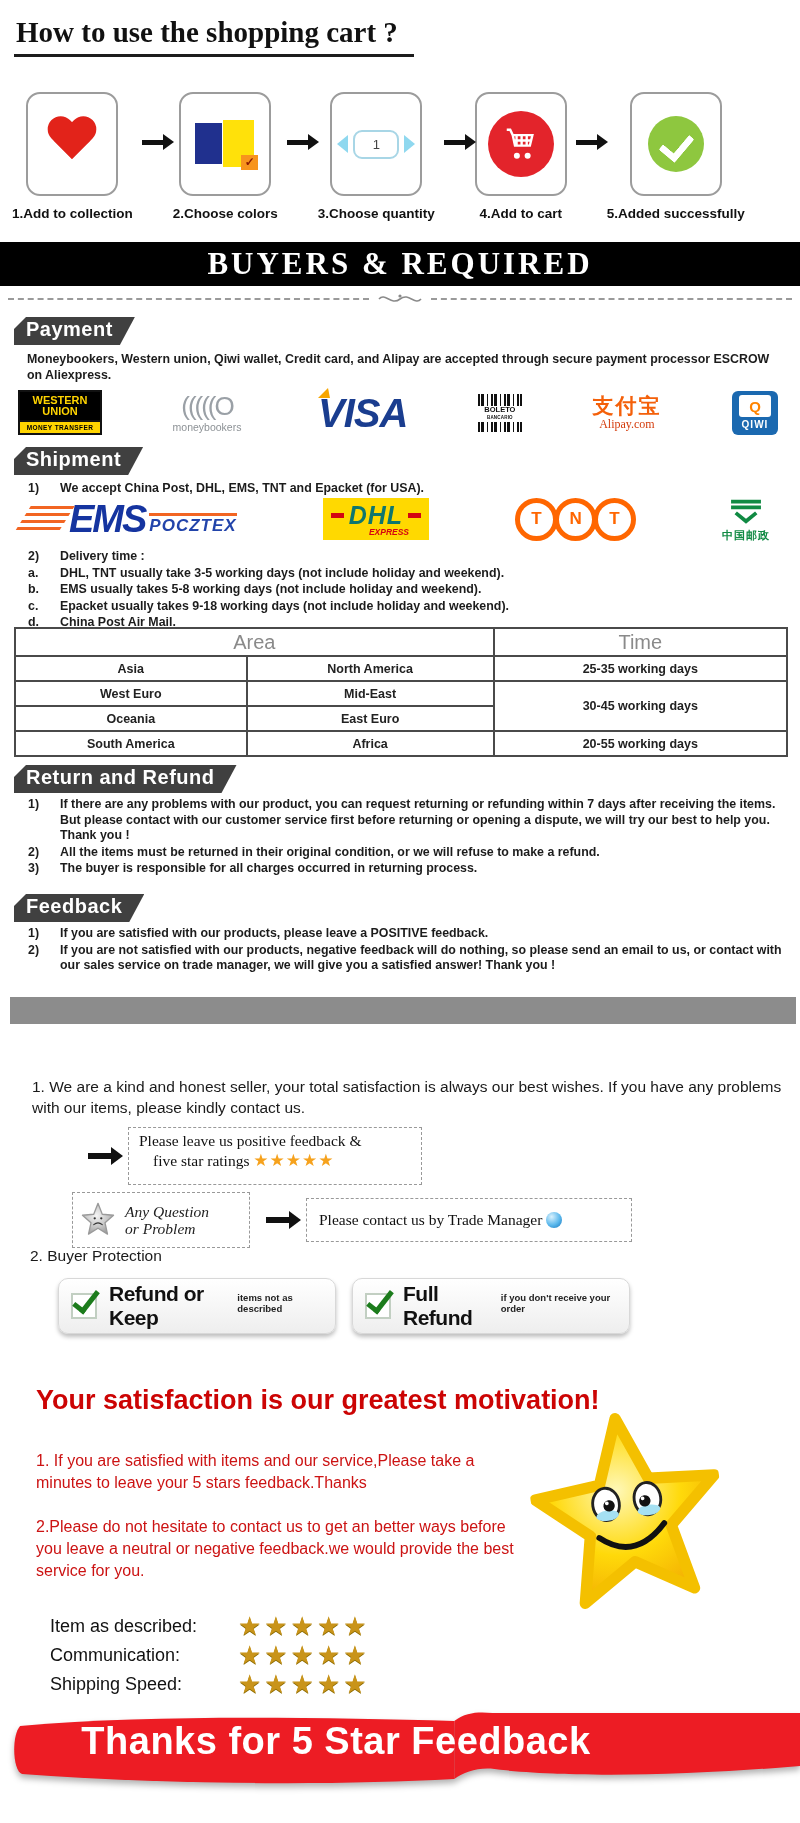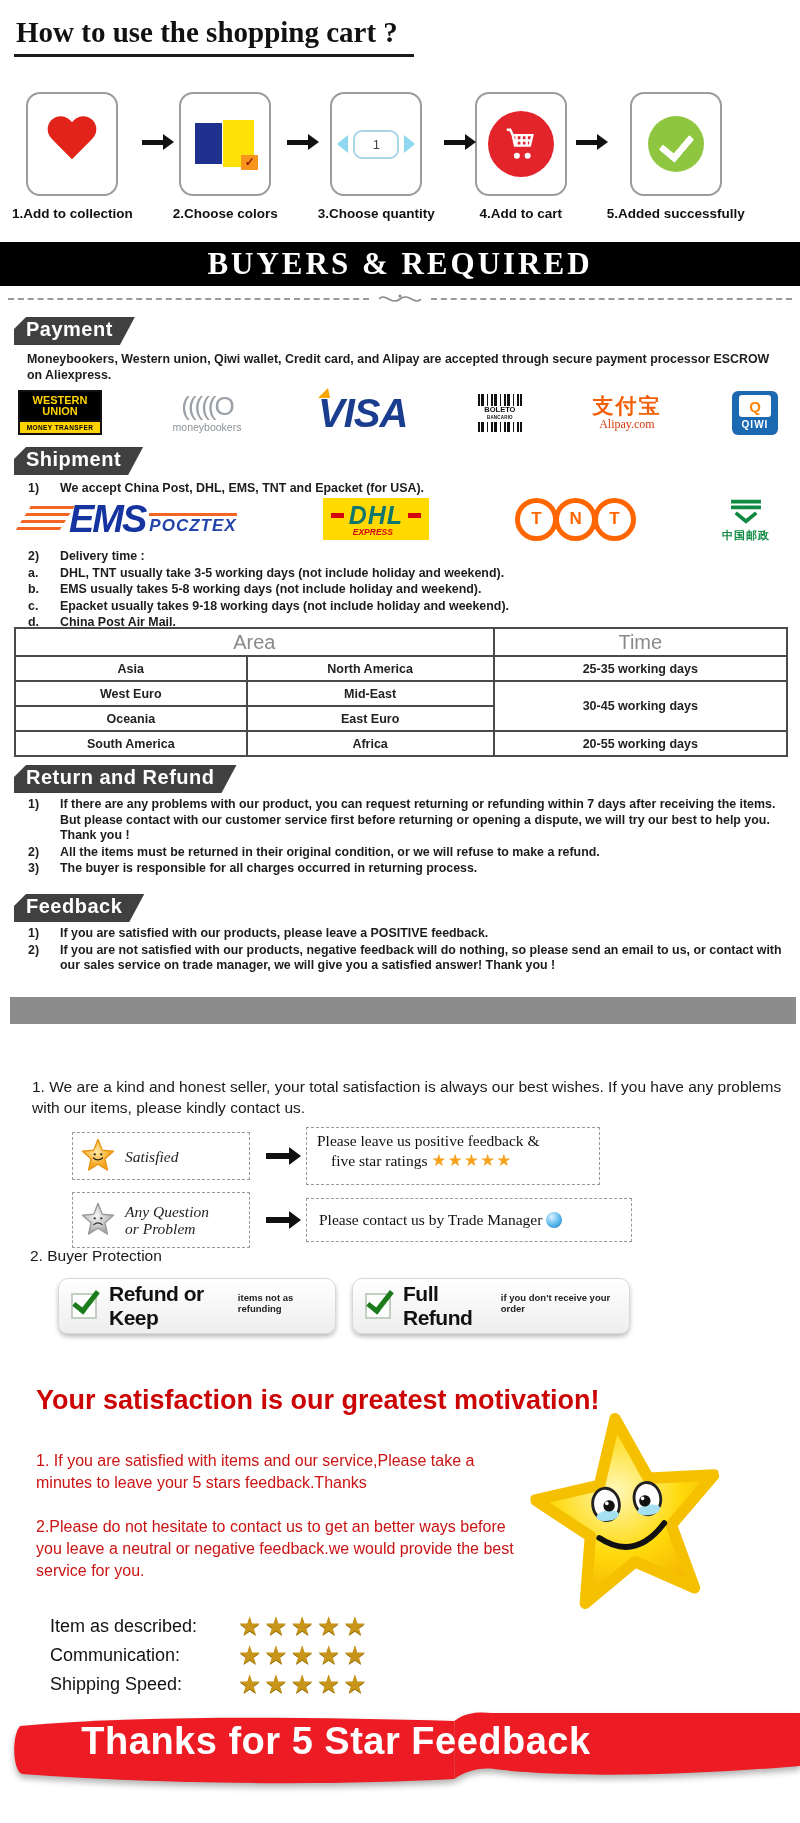--- a/index.html
+++ b/index.html
@@ -92,21 +92,21 @@
   .ems-stripes{width:44px;height:28px;margin-right:3px;transform:skewX(-32deg);
        background:repeating-linear-gradient(180deg,#f26522 0 3px,transparent 3px 7px);}
   .ems-text{font-size:38px;font-weight:bold;font-style:italic;color:#1534a0;letter-spacing:-2px;line-height:30px;}
   .ems-sub{font-size:17px;font-weight:bold;font-style:italic;color:#2244aa;letter-spacing:1px;
        border-top:3px solid #f26522;padding-top:1px;margin-left:4px;line-height:17px;}
   .dhl-logo{background:#ffd900;padding:7px 14px 3px;text-align:center;}
   .dhl-text{font-size:25px;font-weight:bold;font-style:italic;color:#0f766e;line-height:21px;
        position:relative;display:inline-block;padding:0 12px;letter-spacing:1px;}
   .dhl-text::before,.dhl-text::after{content:"";position:absolute;top:8px;width:13px;height:5px;background:#d40511;}
   .dhl-text::before{left:-6px;} .dhl-text::after{right:-6px;}
-  .dhl-sub{font-size:8.5px;font-style:italic;color:#d40511;font-weight:bold;text-align:center;padding-right:6px;margin-top:-1px;}
+  .dhl-sub{font-size:8.5px;font-style:italic;color:#d40511;font-weight:bold;text-align:right;padding-right:6px;margin-top:-1px;}
   .tnt-logo{display:flex;}
   .tnt-circle{width:33px;height:33px;border:5px solid #ff6600;border-radius:50%;background:#fff;
        color:#ff6600;font-weight:bold;font-size:17px;display:flex;align-items:center;justify-content:center;margin-left:-4px;}
   .tnt-circle:first-child{margin-left:0;}
   .cnpost-logo{text-align:center;color:#108a43;line-height:1;}
   .cnpost-cn{font-size:11px;font-weight:bold;color:#108a43;margin-top:2px;letter-spacing:1px;}
 
   
   .shiptable{left:14px;right:12px;top:627px;}
   .shiptable table{width:100%;border-collapse:collapse;}
@@ -364,36 +364,20 @@
       <span class="li-num">2)</span>
       <span class="li-text">If you are not satisfied with our products, negative feedback will do nothing, so please send an email to us, or contact with our sales service on trade manager, we will give you a satisfied answer! Thank you !</span>
     </div>
   </div>
 
   <div class="abs graybar"></div>
 
   <div class="abs svc-intro">1. We are a kind and honest seller, your total satisfaction is always our best wishes. If you have any problems with our items, please kindly contact us.</div>
 
   <div class="abs fbrow" style="left:72px;top:1127px;">
-    <div class="dashbox" style="width:160px;height:46px;padding:0 8px;gap:10px;">
-      <svg width="34" height="36" viewBox="0 0 200 220">
-        <defs>
-            <radialGradient id="gOrange" cx="45%" cy="40%" r="70%">
-          <stop offset="0" stop-color="#ffe9a8"></stop>
-              <stop offset=".55" stop-color="#f9b233"></stop>
-              <stop offset="1" stop-color="#ef8d08"></stop>
-        </radialGradient>
-          </defs>
-        <polygon points="100,8 126,75 195,81 143,127 158,196 100,160 42,196 57,127 5,81 74,75" fill="url(#gOrange)" stroke="#e89514" stroke-width="8" stroke-linejoin="round"></polygon>
-        <circle cx="80" cy="100" r="7" fill="#222"></circle>
-          <circle cx="120" cy="100" r="7" fill="#222"></circle>
-        <path d="M72 122 Q100 146 128 122" stroke="#222" stroke-width="7" fill="none" stroke-linecap="round"></path>
-      </svg>
-      <span class="box-label">Satisfied</span>
-    </div>
     <div class="harrow2"></div>
     <div class="dashbox" style="width:272px;min-height:50px;padding:3px 10px;display:block;">
       <div class="box-serif">Please leave us positive feedback &amp;</div>
       <div class="box-serif" style="padding-left:14px;">
         <span>five star ratings</span>
         <span class="stars-orange">★★★★★</span>
       </div>
     </div>
   </div>
 
@@ -423,21 +407,21 @@
       <span class="tm-icon"></span>
     </div>
   </div>
 
   <div class="abs prot-title">2. Buyer Protection</div>
   <div class="abs prot-cards">
     <div class="prot-card">
       <div class="gcheck"></div>
       <div class="prot-text">
         <span class="prot-main">Refund or Keep</span>
-        <span class="prot-sub">items not as refunding</span>
+        <span class="prot-sub">items not as described</span>
       </div>
     </div>
     <div class="prot-card">
       <div class="gcheck"></div>
       <div class="prot-text">
         <span class="prot-main">Full Refund</span>
         <span class="prot-sub">if you don't receive your order</span>
       </div>
     </div>
   </div>

